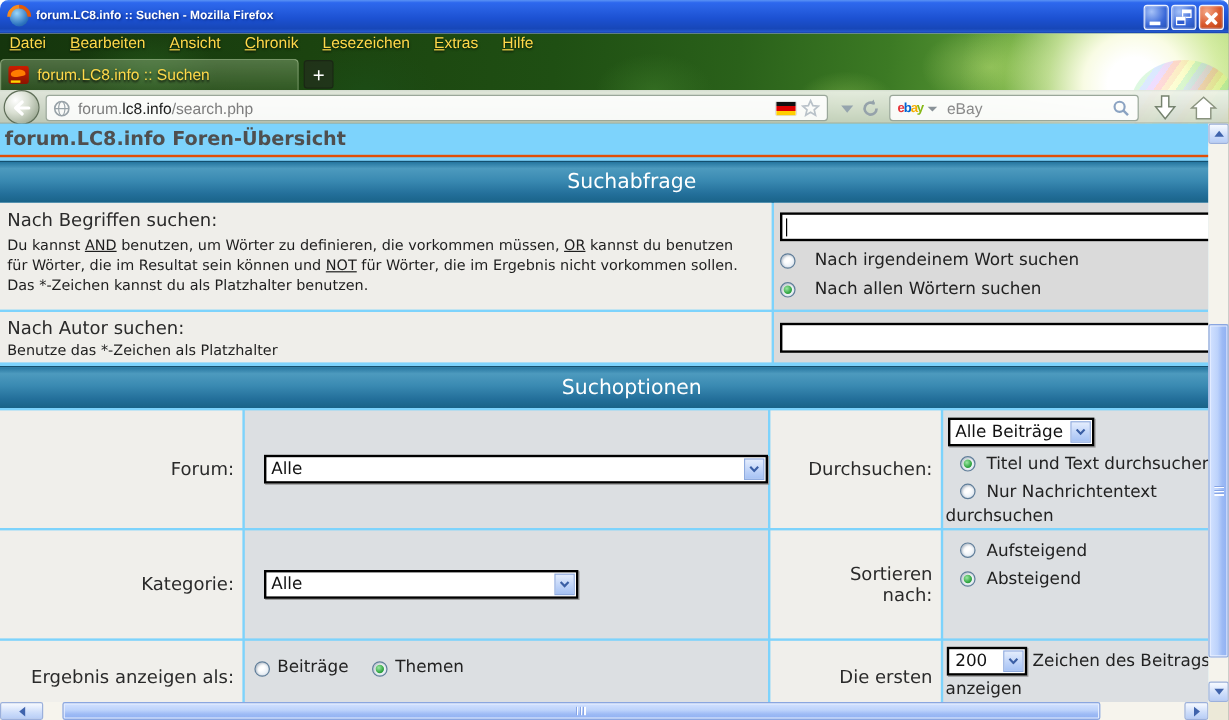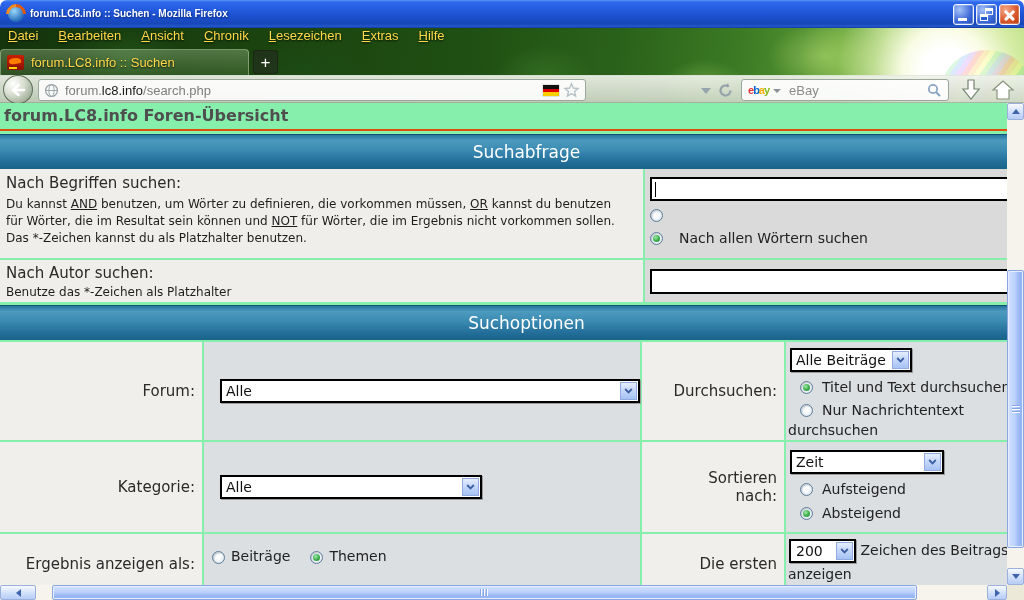--- a/index.html
+++ b/index.html
@@ -70,21 +70,21 @@
     background:rgba(35,42,30,.62); border:1px solid rgba(20,25,15,.5);
     color:#fff; font-size:17px; line-height:23px; text-align:center; box-sizing:border-box; }
 
   
   .navbar { position:absolute; left:0; top:75px; width:1024px; height:28px;
     background:linear-gradient(180deg,rgba(238,242,233,.93),rgba(208,217,201,.9));
     border-top:1px solid rgba(255,255,255,.35); border-bottom:1px solid rgba(90,110,85,.45); box-sizing:border-box; }
   .backbtn { position:absolute; left:3px; top:-1px; width:30px; height:29px; border-radius:50%;
     background:radial-gradient(circle at 32% 28%,#ffffff,#d9dfd2 40%,#a2ae99 78%,#7e8b77);
     border:1px solid #5f6e58; box-sizing:border-box; display:flex; align-items:center; justify-content:center; }
-  .urlbar { position:absolute; left:38px; top:3px; width:548px; height:22px; box-sizing:border-box;
+  .urlbar { position:absolute; left:38px; top:3px; width:652px; height:22px; box-sizing:border-box;
     background:rgba(255,255,255,.88); border:1px solid #9aa79a; border-radius:3px;
     display:flex; align-items:center; padding:0 5px; }
   .globe { width:15px; height:15px; margin-right:6px; flex:0 0 auto; }
   .url { flex:1; font-size:13px; color:#1a1a1a; white-space:nowrap; overflow:hidden; }
   .url .dim { color:#7d7d7d; }
   .flag { width:16px; height:11px; margin:0 4px; flex:0 0 auto;
     background:linear-gradient(180deg,#111 0 33%,#dd0000 33% 66%,#ffce00 66%); box-shadow:0 0 1px rgba(0,0,0,.5); }
   .star { width:17px; height:17px; flex:0 0 auto; }
   .gobtn { position:absolute; left:701px; top:12px; width:0; height:0;
     border-left:5px solid transparent; border-right:5px solid transparent; border-top:6px solid #95a4ad; }
@@ -97,21 +97,21 @@
   .ebay-e{color:#e53238;} .ebay-b{color:#0064d2;} .ebay-a{color:#f5af02;} .ebay-y{color:#86b817;}
   .search-dd { width:0; height:0; margin:2px 0 0 4px; flex:0 0 auto;
     border-left:4px solid transparent; border-right:4px solid transparent; border-top:4px solid #8a9298; }
   .search-placeholder { flex:1; margin-left:8px; font-size:13px; color:#8a8a8a; }
   .magnifier { width:15px; height:15px; flex:0 0 auto; }
   .dlbtn { position:absolute; left:958px; top:2px; width:26px; height:24px; }
   .homebtn { position:absolute; left:990px; top:2px; width:26px; height:24px; }
 
   
   .viewport { position:absolute; left:0; top:103px; width:1007px; height:482px; overflow:hidden;
-    background:#86efac; font-family:"DejaVu Sans",sans-serif; }
+    background:#7dd3fc; font-family:"DejaVu Sans",sans-serif; }
   .pagebody { width:1053px; }
   .page-heading { margin:3px 0 0 4px; font-size:16px; font-weight:bold; color:#4f4f4f; line-height:20px; }
   .rule { margin-top:3px; height:2px; background:#e04f08; }
   .cathead { margin-top:3px; height:34px; line-height:34px; text-align:center;
     color:#fff; font-size:17px;
     background:linear-gradient(180deg,#25759f 0%,#4d9abe 16%,#3a8ab2 45%,#236f9a 78%,#196388 100%);
     border-top:1px solid #14506f; }
   .trow { display:flex; gap:2px; margin-top:0; margin-bottom:2px; }
   .cell { box-sizing:border-box; }
   .lcell { width:643px; background:#efeeea; padding:4px 6px; }
@@ -279,20 +279,21 @@
 
       <div class="trow" style="height:89px">
         <div class="cell lcell">
           <div class="f-label">Nach Begriffen suchen:</div>
           <div class="f-desc"><span>Du kannst </span><span class="u">AND</span><span> benutzen, um Wörter zu definieren, die vorkommen müssen, </span><span class="u">OR</span><span> kannst du benutzen für Wörter, die im Resultat sein können und </span><span class="u">NOT</span><span> für Wörter, die im Ergebnis nicht vorkommen sollen. Das *-Zeichen kannst du als Platzhalter benutzen.</span></div>
         </div>
         <div class="cell rcell">
           <div class="txtinput focused"><span class="caret"></span><span></span></div>
           <div class="urow">
             <span class="radio" data-checked="false"></span>
+            <span>Nach irgendeinem Wort suchen</span>
           </div>
           <div class="urow">
             <span class="radio" data-checked="true"></span>
             <span>Nach allen Wörtern suchen</span>
           </div>
         </div>
       </div>
 
       <div class="trow" style="height:42px">
         <div class="cell lcell" style="padding-top:3px">
@@ -347,28 +348,20 @@
                 <svg width="9" height="6" viewBox="0 0 9 6">
                   <path d="M1.2 1 L4.5 4.4 L7.8 1" fill="none" stroke="#3b5fa5" stroke-width="1.8"></path>
                 </svg>
               </span>
           </div>
         </div>
         <div class="cell lbl h90">
             <span class="narrow">Sortieren nach:</span>
           </div>
         <div class="cell ctl h90 ctl-pad">
-          <div class="sel ml2" style="width:154px;margin-top:6px">
-            <span class="sel-text">Zeit</span>
-            <span class="sel-arrow">
-                <svg width="9" height="6" viewBox="0 0 9 6">
-                  <path d="M1.2 1 L4.5 4.4 L7.8 1" fill="none" stroke="#3b5fa5" stroke-width="1.8"></path>
-                </svg>
-              </span>
-          </div>
           <div class="iblock"><span class="radio" data-checked="false"></span><span>Aufsteigend</span></div>
           <div class="iblock" style="margin-top:4px"><span class="radio" data-checked="true"></span><span>Absteigend</span></div>
         </div>
 
         <div class="cell lbl h60">
             <span>Ergebnis anzeigen als:</span>
           </div>
         <div class="cell ctl h60">
           <div class="hgroup">
             <span class="hpair">

